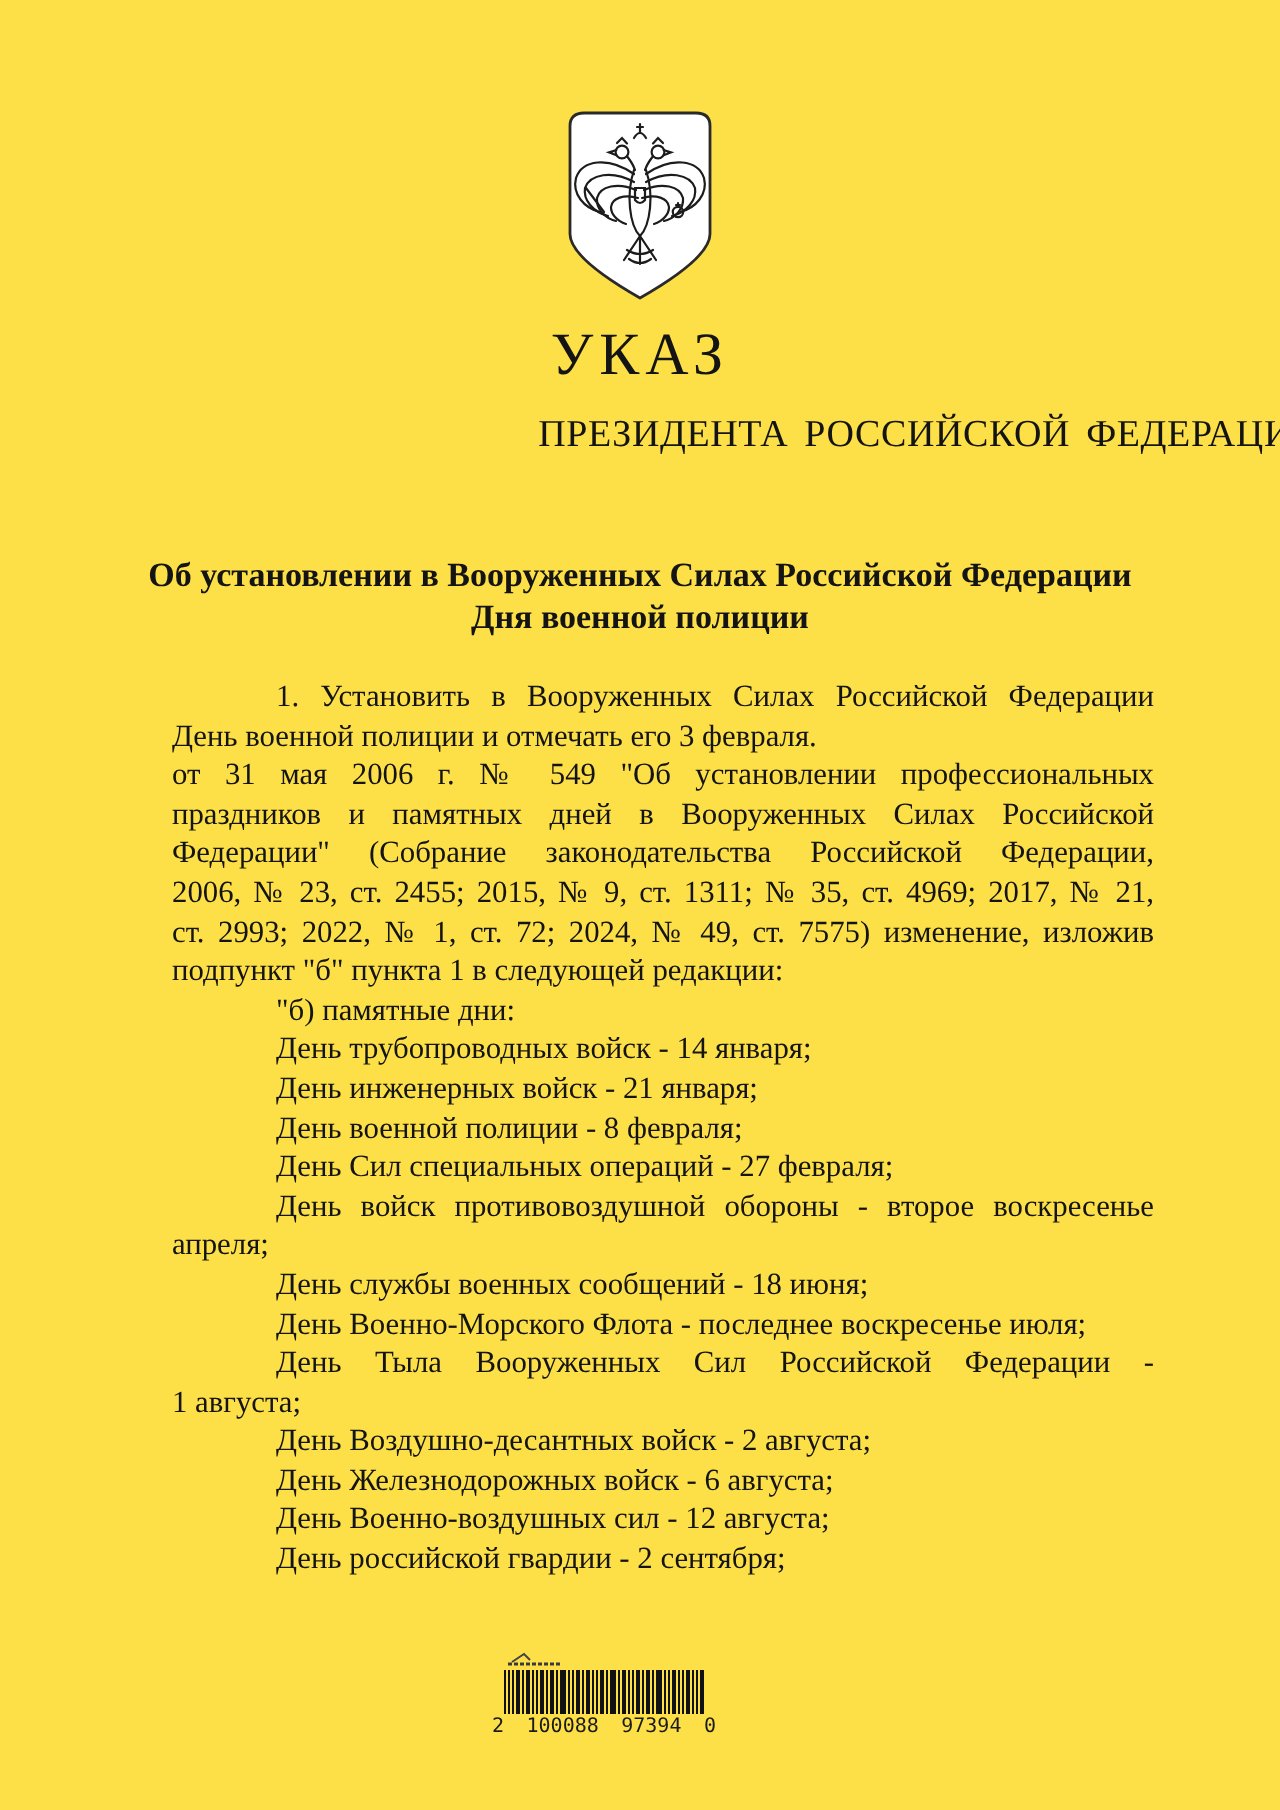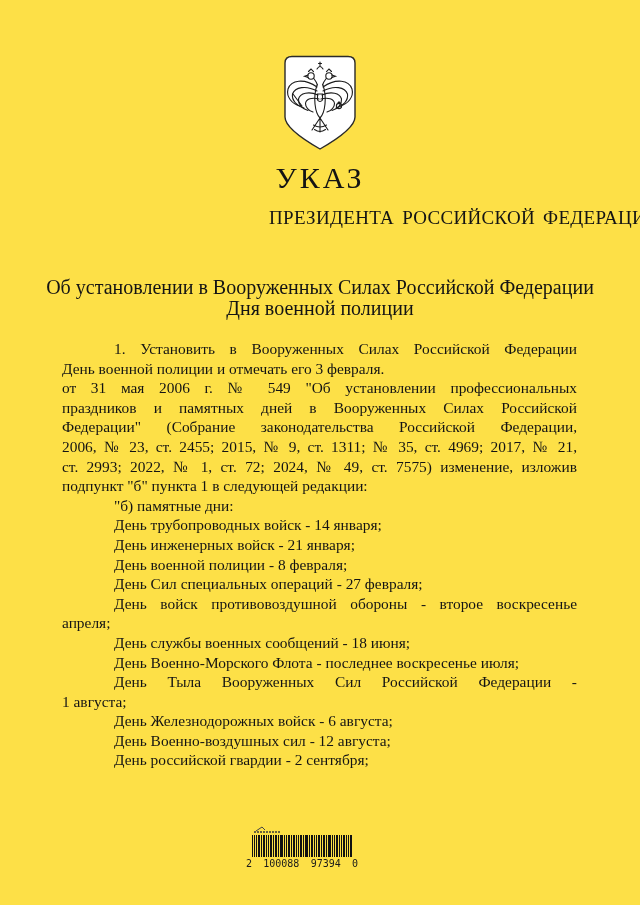--- a/index.html
+++ b/index.html
@@ -22,29 +22,29 @@
     text-align:center;
     font-size:30px;letter-spacing:3px;font-weight:400;
   }
   .org{
     position:absolute;top:207px;left:0;width:100%;
     text-align:right;
     font-size:19px;letter-spacing:.3px;word-spacing:3px;padding-left:20px;
   }
   .doc-title{
     position:absolute;top:277px;left:0;width:100%;
-    text-align:center;font-weight:normal;
-    font-size:20px;line-height:21px;
+    text-align:center;font-weight:bold;
+    font-size:17px;line-height:21px;
   }
 
   .body-text{
     position:absolute;top:339px;left:62px;width:515px;
     font-size:15.4px;line-height:19.6px;
   }
-  .line{white-space:normal;}
+  .line{white-space:normal;margin-left:24px;}
   .j{text-align:justify;text-align-last:justify;}
   .i{text-indent:52px;}
 
   .barcode-wrap{
     position:absolute;top:826px;left:243px;width:118px;
   }
   .print-mark{display:block;margin:0 0 2px 10px;}
   .bars{display:block;margin:0 auto;}
   .bc-digits{
     display:flex;justify-content:space-between;
@@ -121,20 +121,21 @@
     <div class="line i">День трубопроводных войск - 14 января;</div>
     <div class="line i">День инженерных войск - 21 января;</div>
     <div class="line i">День военной полиции - 8 февраля;</div>
     <div class="line i">День Сил специальных операций - 27 февраля;</div>
     <div class="line i j">День войск противовоздушной обороны - второе воскресенье</div>
     <div class="line">апреля;</div>
     <div class="line i">День службы военных сообщений - 18 июня;</div>
     <div class="line i">День Военно-Морского Флота - последнее воскресенье июля;</div>
     <div class="line i j">День Тыла Вооруженных Сил Российской Федерации -</div>
     <div class="line">1 августа;</div>
+    <div class="line i">День Воздушно-десантных войск - 2 августа;</div>
     <div class="line i">День Железнодорожных войск - 6 августа;</div>
     <div class="line i">День Военно-воздушных сил - 12 августа;</div>
     <div class="line i">День российской гвардии - 2 сентября;</div>
   </div>
 
   <div class="barcode-wrap">
     <svg class="print-mark" width="30" height="7" viewBox="0 0 30 7" xmlns="http://www.w3.org/2000/svg">
       <path d="M3 5 L9 1 L12 4" stroke="#444" stroke-width="1" fill="none"></path>
       <line x1="1" y1="6" x2="28" y2="6" stroke="#3a3a3a" stroke-width="1.6" stroke-dasharray="2 1"></line>
     </svg>

